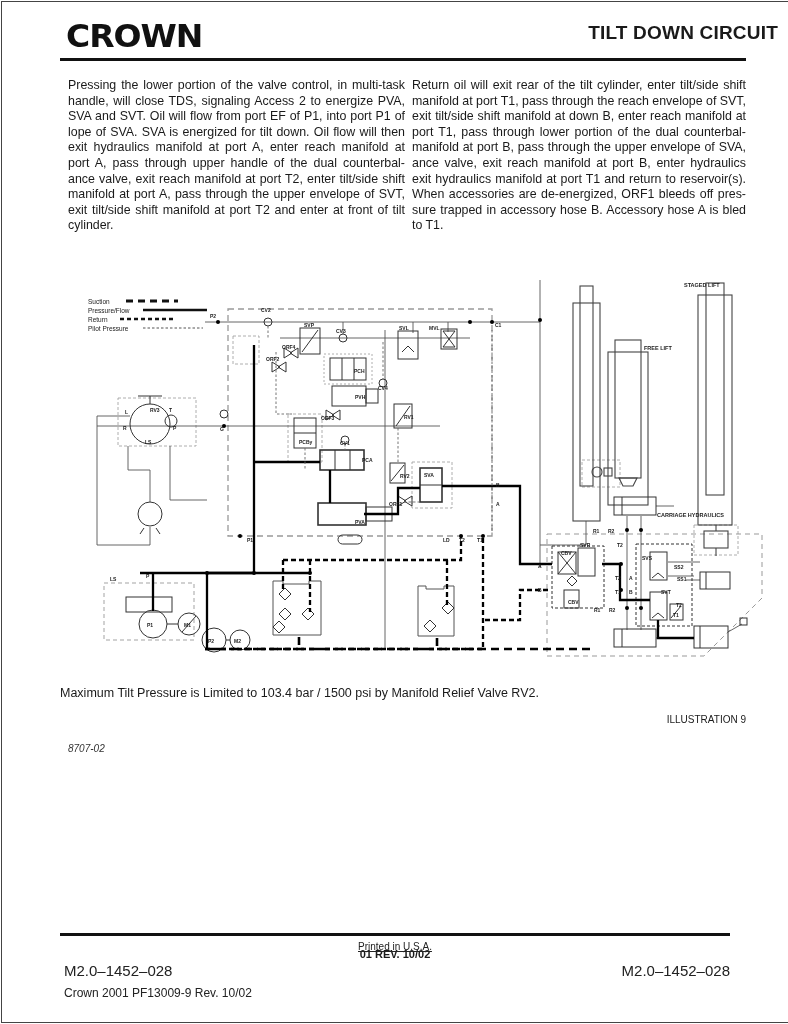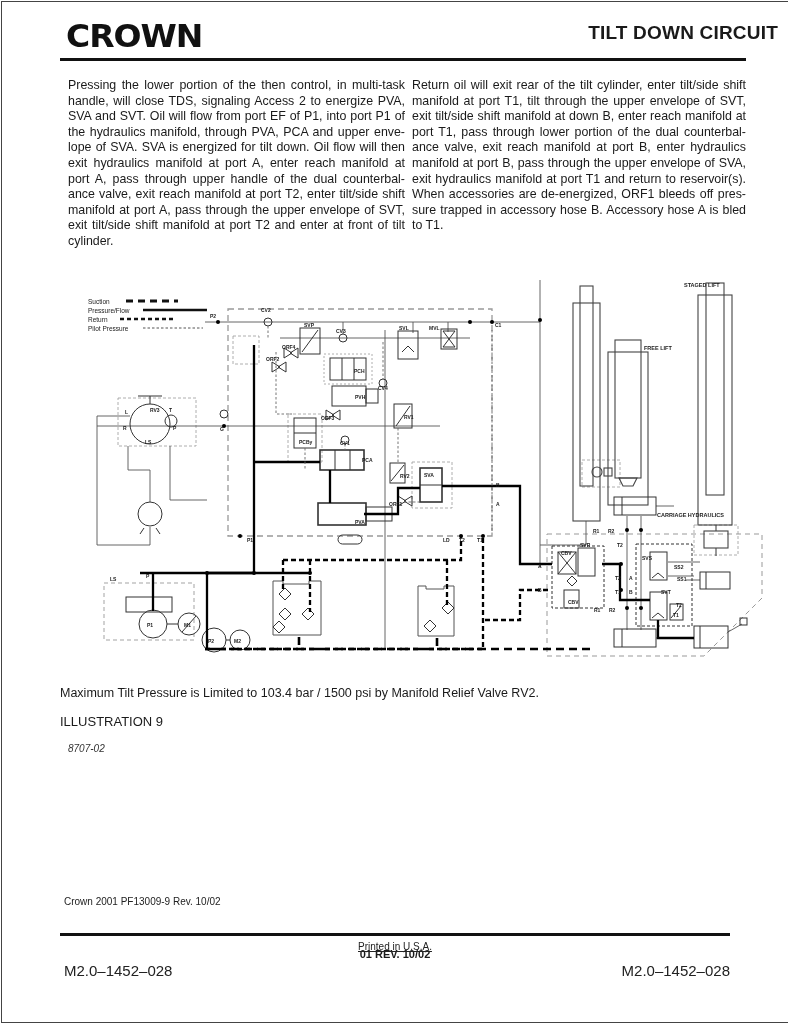--- a/index.html
+++ b/index.html
@@ -14,24 +14,24 @@
   
   .col{position:absolute;top:78px;font-size:12.4px;line-height:15.6px;}
   .col-left{left:68px;width:337px;}
   .col-right{left:412px;width:334px;}
   .bline{text-align:justify;text-align-last:justify;white-space:normal;}
   .lastline{text-align-last:left;}
   
   .diagram{position:absolute;left:0;top:264px;width:788px;height:424px;}
   
   .caption{position:absolute;left:60px;top:686px;width:686px;font-size:12.5px;}
-  .illustration{position:absolute;left:60px;top:714px;width:686px;text-align:left;font-size:13px;}
+  .illustration{position:absolute;left:60px;top:714px;width:686px;text-align:right;font-size:10px;}
   .figcode{position:absolute;left:68px;top:743px;font-size:10px;color:#333;font-style:italic;}
   .footer-rule{position:absolute;left:60px;top:933px;width:670px;height:3px;background:#111;}
-  .foot-small-left{position:absolute;left:64px;top:896px;font-size:10px;color:#222;}
+  .foot-small-left{position:absolute;left:64px;top:986px;font-size:12px;color:#222;}
   .foot-center{position:absolute;left:60px;top:948px;width:670px;text-align:center;
                font-size:11px;font-weight:bold;}
   .foot-small-right{position:absolute;left:60px;top:941px;width:670px;text-align:center;
                     font-size:10px;color:#222;text-decoration:underline;}
   .doc-num-left{position:absolute;left:64px;top:962px;font-size:15px;color:#222;}
   .doc-num-right{position:absolute;left:60px;top:962px;width:670px;text-align:right;
                  font-size:15px;color:#222;}
 </style>
 </head>
 <body>
@@ -39,39 +39,38 @@
 <div class="page">
   <div class="page-border"></div>
 
   <svg class="logo" width="170" height="42">
     <text x="0" y="33" font-family="DejaVu Sans, sans-serif" font-size="32" font-weight="800" letter-spacing="-1" fill="#111" transform="scale(1.03,1)">CROWN</text>
   </svg>
   <div class="doc-title">TILT DOWN CIRCUIT</div>
   <div class="header-rule"></div>
 
   <div class="col col-left" id="col-left">
-      <div class="bline">Pressing the lower portion of the then control, in multi-task</div>
+      <div class="bline">Pressing the lower portion of the valve control, in multi-task</div>
       <div class="bline">handle, will close TDS, signaling Access 2 to energize PVA,</div>
       <div class="bline">SVA and SVT. Oil will flow from port EF of P1, into port P1 of</div>
-      <div class="bline">the hydraulics manifold, through PVA, PCA and upper enve-</div>
       <div class="bline">lope of SVA. SVA is energized for tilt down. Oil flow will then</div>
       <div class="bline">exit hydraulics manifold at port A, enter reach manifold at</div>
       <div class="bline">port A, pass through upper handle of the dual counterbal-</div>
       <div class="bline">ance valve, exit reach manifold at port T2, enter tilt/side shift</div>
       <div class="bline">manifold at port A, pass through the upper envelope of SVT,</div>
       <div class="bline">exit tilt/side shift manifold at port T2 and enter at front of tilt</div>
       <div class="bline lastline">cylinder.</div>
     </div>
   <div class="col col-right" id="col-right">
       <div class="bline">Return oil will exit rear of the tilt cylinder, enter tilt/side shift</div>
-      <div class="bline">manifold at port T1, tilt through the upper envelope of SVT,</div>
+      <div class="bline">manifold at port T1, pass through the reach envelope of SVT,</div>
       <div class="bline">exit tilt/side shift manifold at down B, enter reach manifold at</div>
       <div class="bline">port T1, pass through lower portion of the dual counterbal-</div>
+      <div class="bline">manifold at port B, pass through the upper envelope of SVA,</div>
       <div class="bline">ance valve, exit reach manifold at port B, enter hydraulics</div>
-      <div class="bline">manifold at port B, pass through the upper envelope of SVA,</div>
       <div class="bline">exit hydraulics manifold at port T1 and return to reservoir(s).</div>
       <div class="bline">When accessories are de-energized, ORF1 bleeds off pres-</div>
       <div class="bline">sure trapped in accessory hose B. Accessory hose A is bled</div>
       <div class="bline lastline">to T1.</div>
     </div>
 
   <svg class="diagram" id="diagram-svg" viewBox="0 264 788 424">
 
     <g stroke="#111" fill="none">
       <line x1="126" y1="301" x2="178" y2="301" stroke-width="3" stroke-dasharray="7 5"></line>

